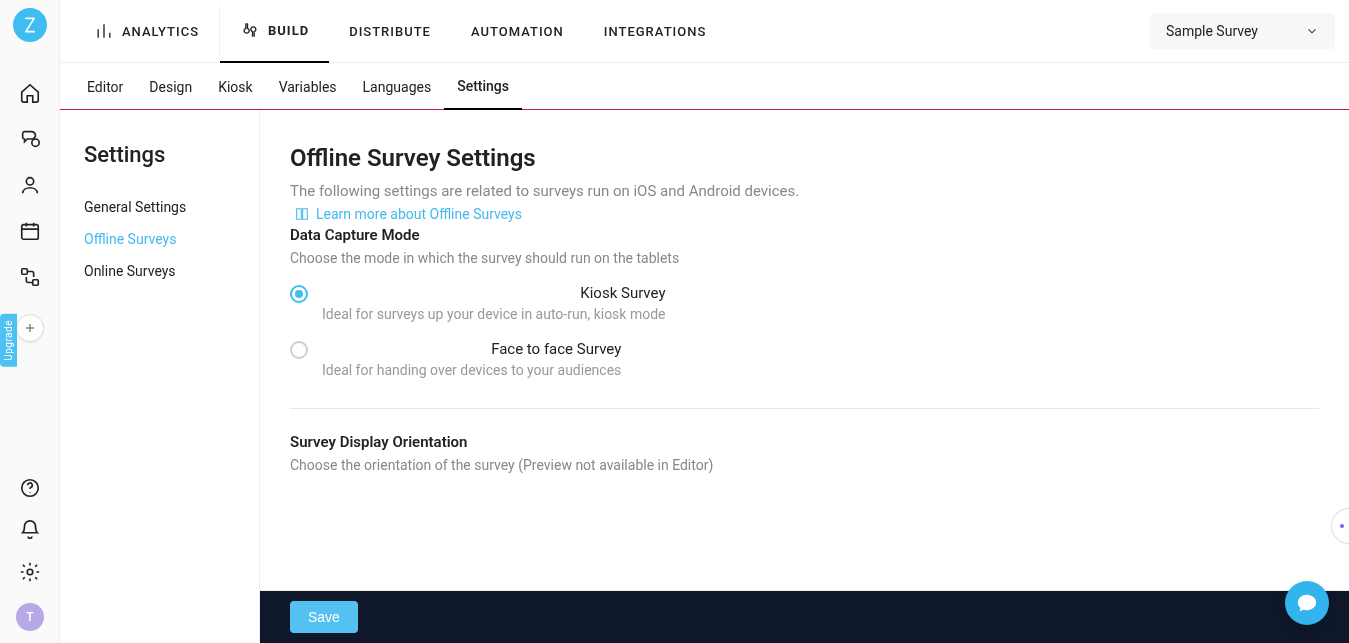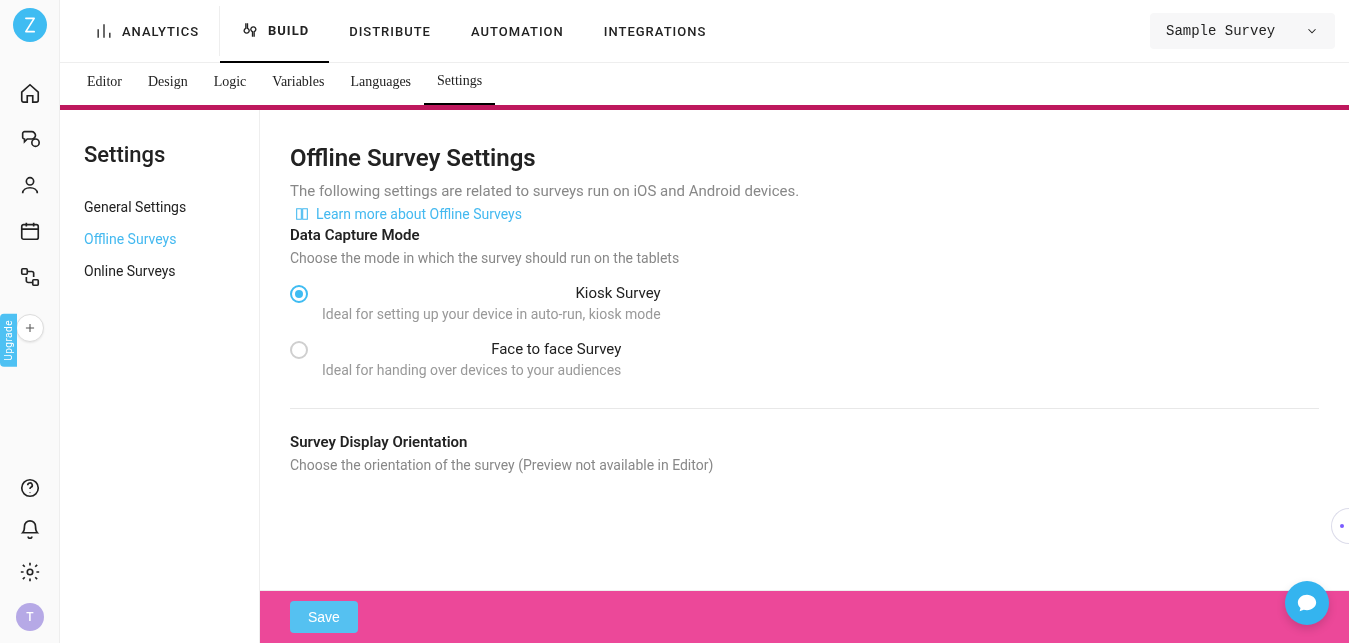--- a/index.html
+++ b/index.html
@@ -15,24 +15,24 @@
 
     .bottom-icons { position: absolute; bottom: 12px; left: 0; width: 60px; display: flex; flex-direction: column; align-items: center; }
     .bottom-icons .rail-icon { margin: 10px 0; }
     .avatar { width: 28px; height: 28px; border-radius: 50%; background: #b6a9e6; color: #fff; display: flex; align-items: center; justify-content: center; font-size: 12px; font-weight: 500; margin-top: 10px; cursor: pointer; }
 
     .topbar { position: absolute; left: 60px; top: 0; right: 0; height: 63px; border-bottom: 1px solid #eee; display: flex; align-items: center; padding: 0 14px; }
     .topnav-item { display: flex; align-items: center; padding: 13px 20px; height: 63px; font-size: 13px; letter-spacing: 1px; color: #222; cursor: pointer; font-weight: 500; }
     .topnav-item svg { margin-right: 8px; stroke: #222; fill: none; stroke-width: 1.6; }
     .topnav-item.active { font-weight: 700; border-bottom: 2px solid #000; }
     .divider { width: 1px; height: 50px; background: #eee; }
-    .survey-dropdown { margin-left: auto; background: #f7f7f8; border-radius: 4px; padding: 10px 16px; display: flex; align-items: center; min-width: 185px; cursor: pointer; font-size: 14px; justify-content: space-between; font-family: Liberation Mono, monospace; }
+    .survey-dropdown { margin-left: auto; background: #f7f7f8; border-radius: 4px; padding: 10px 16px; display: flex; align-items: center; min-width: 185px; cursor: pointer; font-size: 14px; justify-content: space-between; }
     .survey-dropdown svg { stroke: #222; fill: none; stroke-width: 1.8; }
 
-    .subtabs { position: absolute; left: 60px; top: 63px; right: 0; height: 47px; border-bottom: 5px solid #be185d; display: flex; align-items: flex-end; padding: 0 14px; font-family: Liberation Serif, serif; }
+    .subtabs { position: absolute; left: 60px; top: 63px; right: 0; height: 47px; border-bottom: 1px solid #be185d; display: flex; align-items: flex-start; padding: 0 14px; }
     .subtab { padding: 0 13px; height: 47px; display: flex; align-items: center; font-size: 14px; color: #222; cursor: pointer; }
     .subtab.active { border-bottom: 2px solid #000; font-weight: 500; }
 
     .content-area { position: absolute; left: 60px; top: 110px; right: 0; bottom: 0; display: flex; }
     .sidebar { width: 200px; border-right: 1px solid #eee; padding: 32px 0 0 24px; }
     .sidebar-title { font-size: 22px; font-weight: 500; margin-bottom: 24px; }
     .sidebar-item { font-size: 14px; padding: 8px 0; cursor: pointer; color: #222; }
     .sidebar-item.active { color: #44b9f0; }
 
     .main { flex: 1; padding: 34px 30px 0 30px; position: relative; overflow: hidden; }
@@ -47,21 +47,21 @@
 
     .radio-row { display: flex; align-items: flex-start; margin-bottom: 18px; cursor: pointer; text-align: right; }
     .radio { width: 18px; height: 18px; border-radius: 50%; border: 2px solid #cfcfcf; margin-right: 14px; flex-shrink: 0; position: relative; margin-top: 1px; }
     .radio.checked { border-color: #3fbcf2; }
     .radio.checked::after { content: ""; position: absolute; top: 3px; left: 3px; width: 8px; height: 8px; border-radius: 50%; background: #3fbcf2; }
     .radio-label { font-size: 15px; color: #222; }
     .radio-sub { font-size: 14px; color: #999; margin-top: 4px; }
 
     .hr { height: 1px; background: #e8e8e8; margin: 30px 0 24px 0; }
 
-    .save-bar { position: absolute; bottom: 0; left: 0; right: 0; border-top: 1px solid #eee; padding: 10px 30px; background: #ec4899; }
+    .save-bar { position: absolute; bottom: 0; left: 0; right: 0; border-top: 1px solid #eee; padding: 10px 30px; background: #0f172a; }
     .save-btn { background: #55c1f1; color: #fff; border: none; border-radius: 4px; padding: 8px 18px; font-size: 14px; cursor: pointer; }
 
     .chat-bubble { position: absolute; right: 20px; bottom: 18px; width: 44px; height: 44px; border-radius: 50%; background: #34b4ef; display: flex; align-items: center; justify-content: center; cursor: pointer; box-shadow: 0 4px 10px rgba(0,0,0,0.15); }
     .chat-bubble svg { fill: #fff; }
 
     .peek-bubble { position: absolute; right: 0; top: 508px; width: 18px; height: 36px; border: 1px solid #dcdcea; border-right: none; border-top-left-radius: 18px; border-bottom-left-radius: 18px; background: #fff; display:flex; align-items:center; justify-content:center; }
     .peek-bubble .dot { width: 4px; height: 4px; border-radius: 50%; background: #7a5cff; margin-left:3px; }
   </style>
 </head>
 <body>
@@ -160,21 +160,21 @@
     <span>Sample Survey</span>
     <svg width="14" height="14" viewBox="0 0 24 24">
         <path d="M6 9l6 6 6-6"></path>
       </svg>
   </div>
 </div>
 
 <div class="subtabs">
   <div class="subtab">Editor</div>
   <div class="subtab">Design</div>
-  <div class="subtab">Logic</div>
+  <div class="subtab">Kiosk</div>
   <div class="subtab">Variables</div>
   <div class="subtab">Languages</div>
   <div class="subtab active">Settings</div>
 </div>
 
 <div class="content-area">
   <div class="sidebar">
     <div class="sidebar-title">Settings</div>
     <div class="sidebar-item">General Settings</div>
     <div class="sidebar-item active">Offline Surveys</div>
@@ -192,21 +192,21 @@
     </div>
 
     <div class="section">
       <div class="section-title">Data Capture Mode</div>
       <div class="section-desc">Choose the mode in which the survey should run on the tablets</div>
 
       <div class="radio-row">
         <div class="radio checked"></div>
         <div>
           <div class="radio-label">Kiosk Survey</div>
-          <div class="radio-sub">Ideal for setting up your device in auto-run, kiosk mode</div>
+          <div class="radio-sub">Ideal for surveys up your device in auto-run, kiosk mode</div>
         </div>
       </div>
       <div class="radio-row">
         <div class="radio"></div>
         <div>
           <div class="radio-label">Face to face Survey</div>
           <div class="radio-sub">Ideal for handing over devices to your audiences</div>
         </div>
       </div>
     </div>

